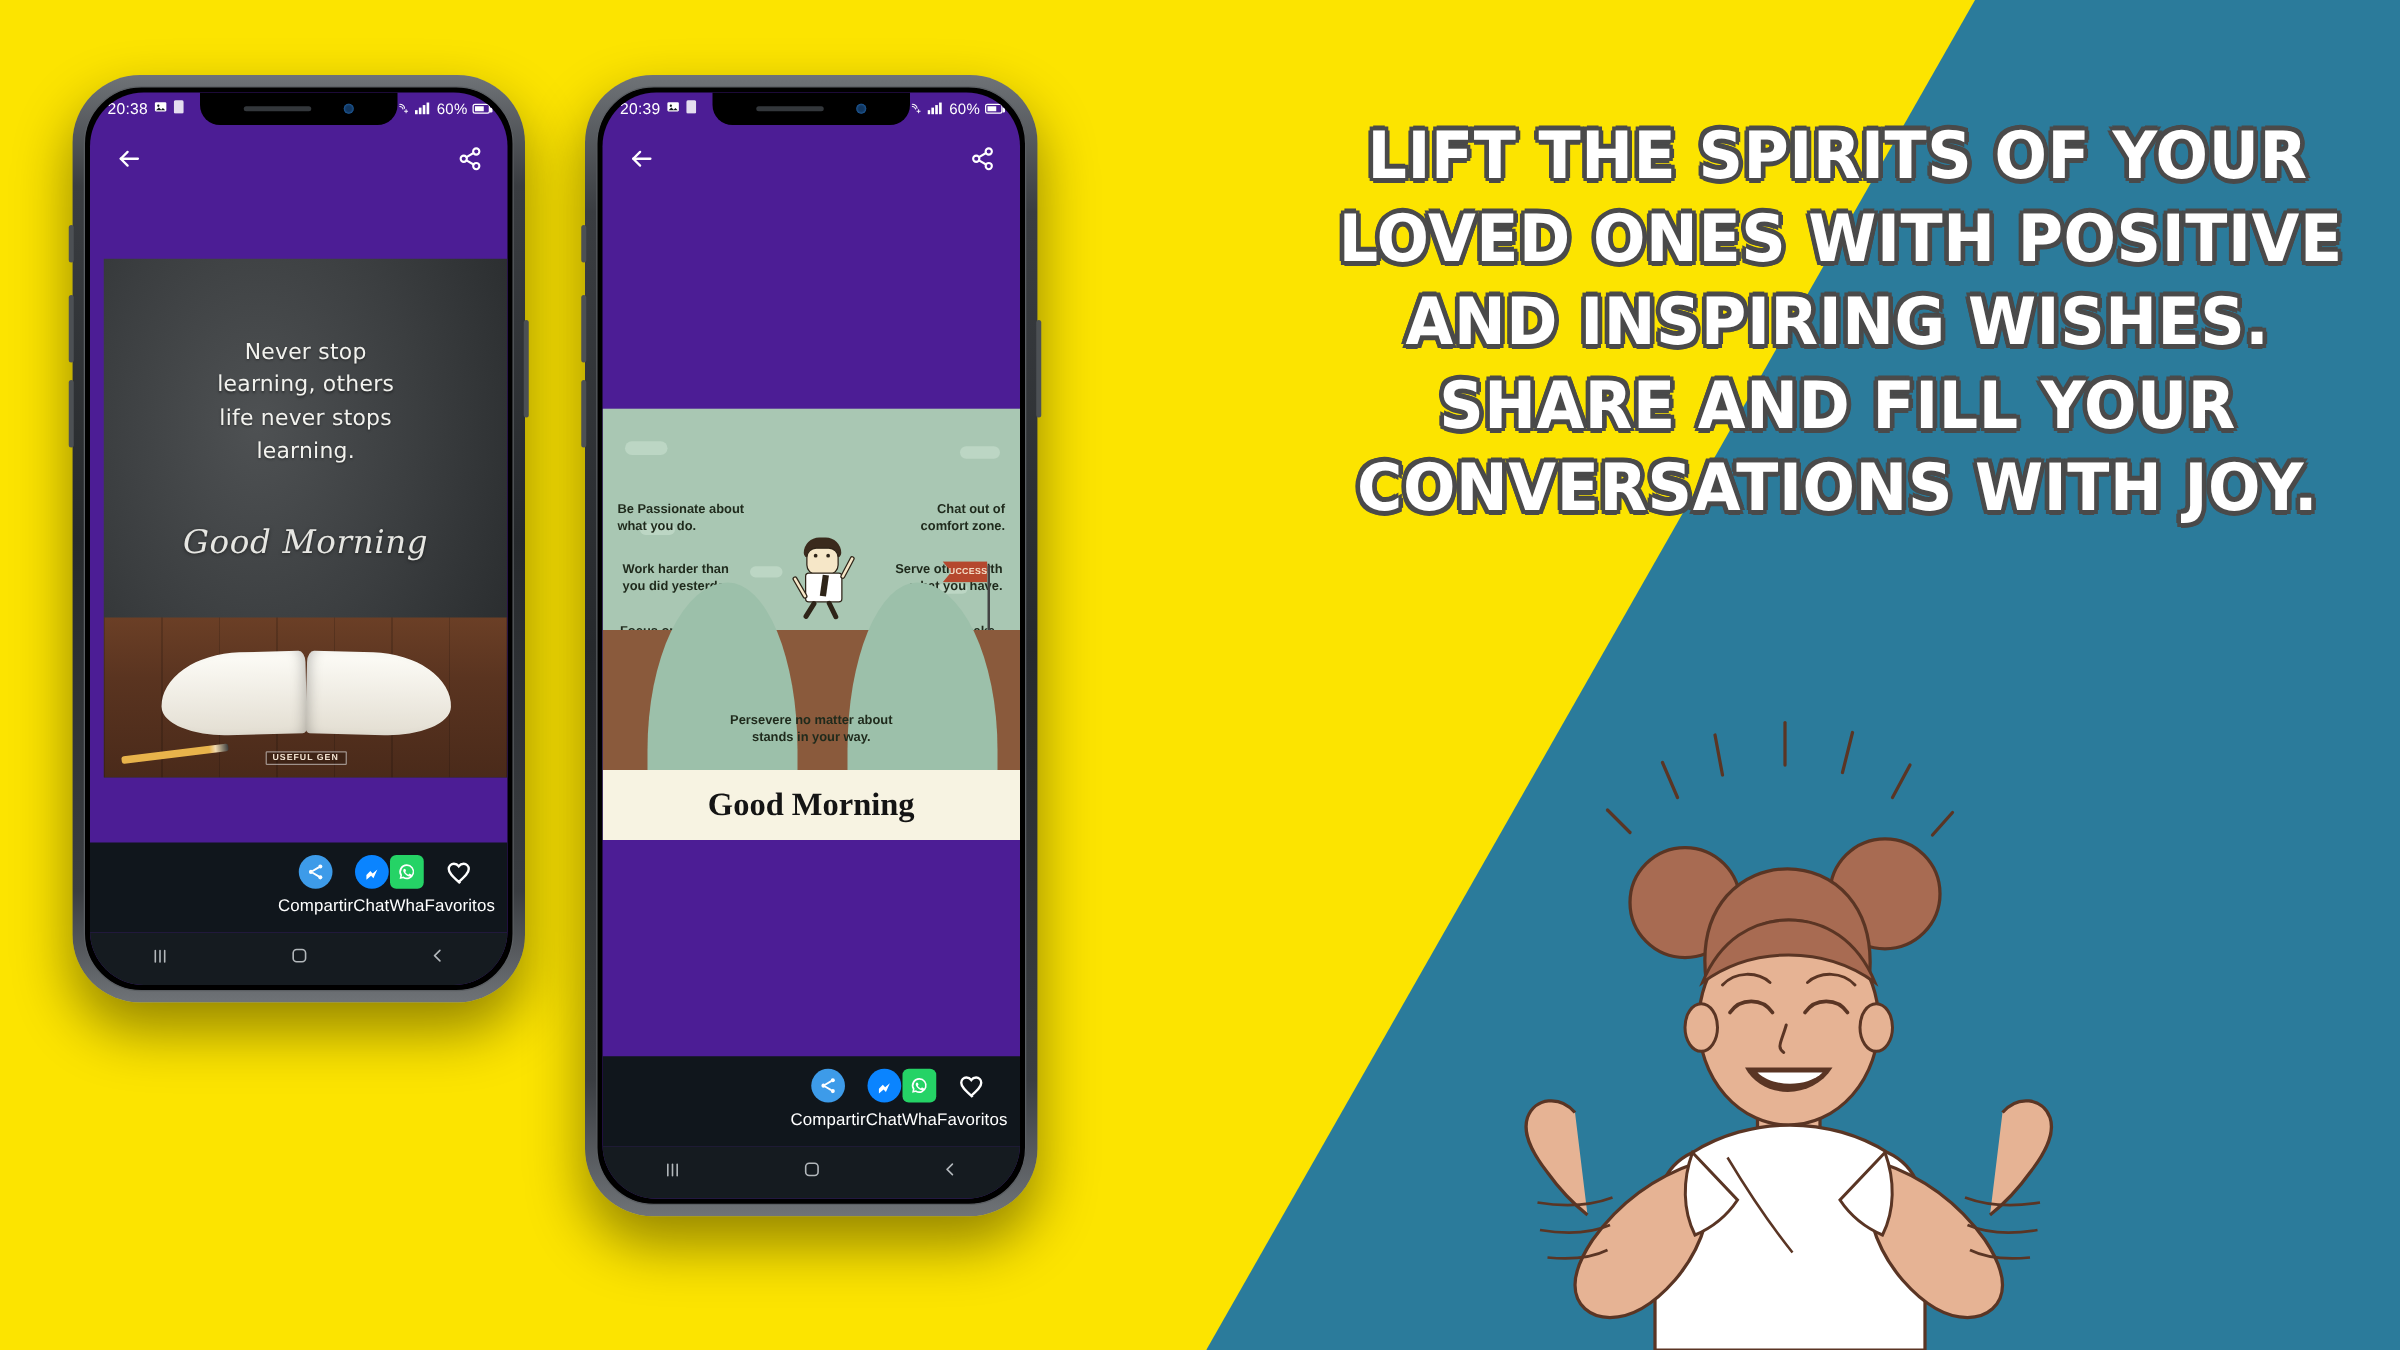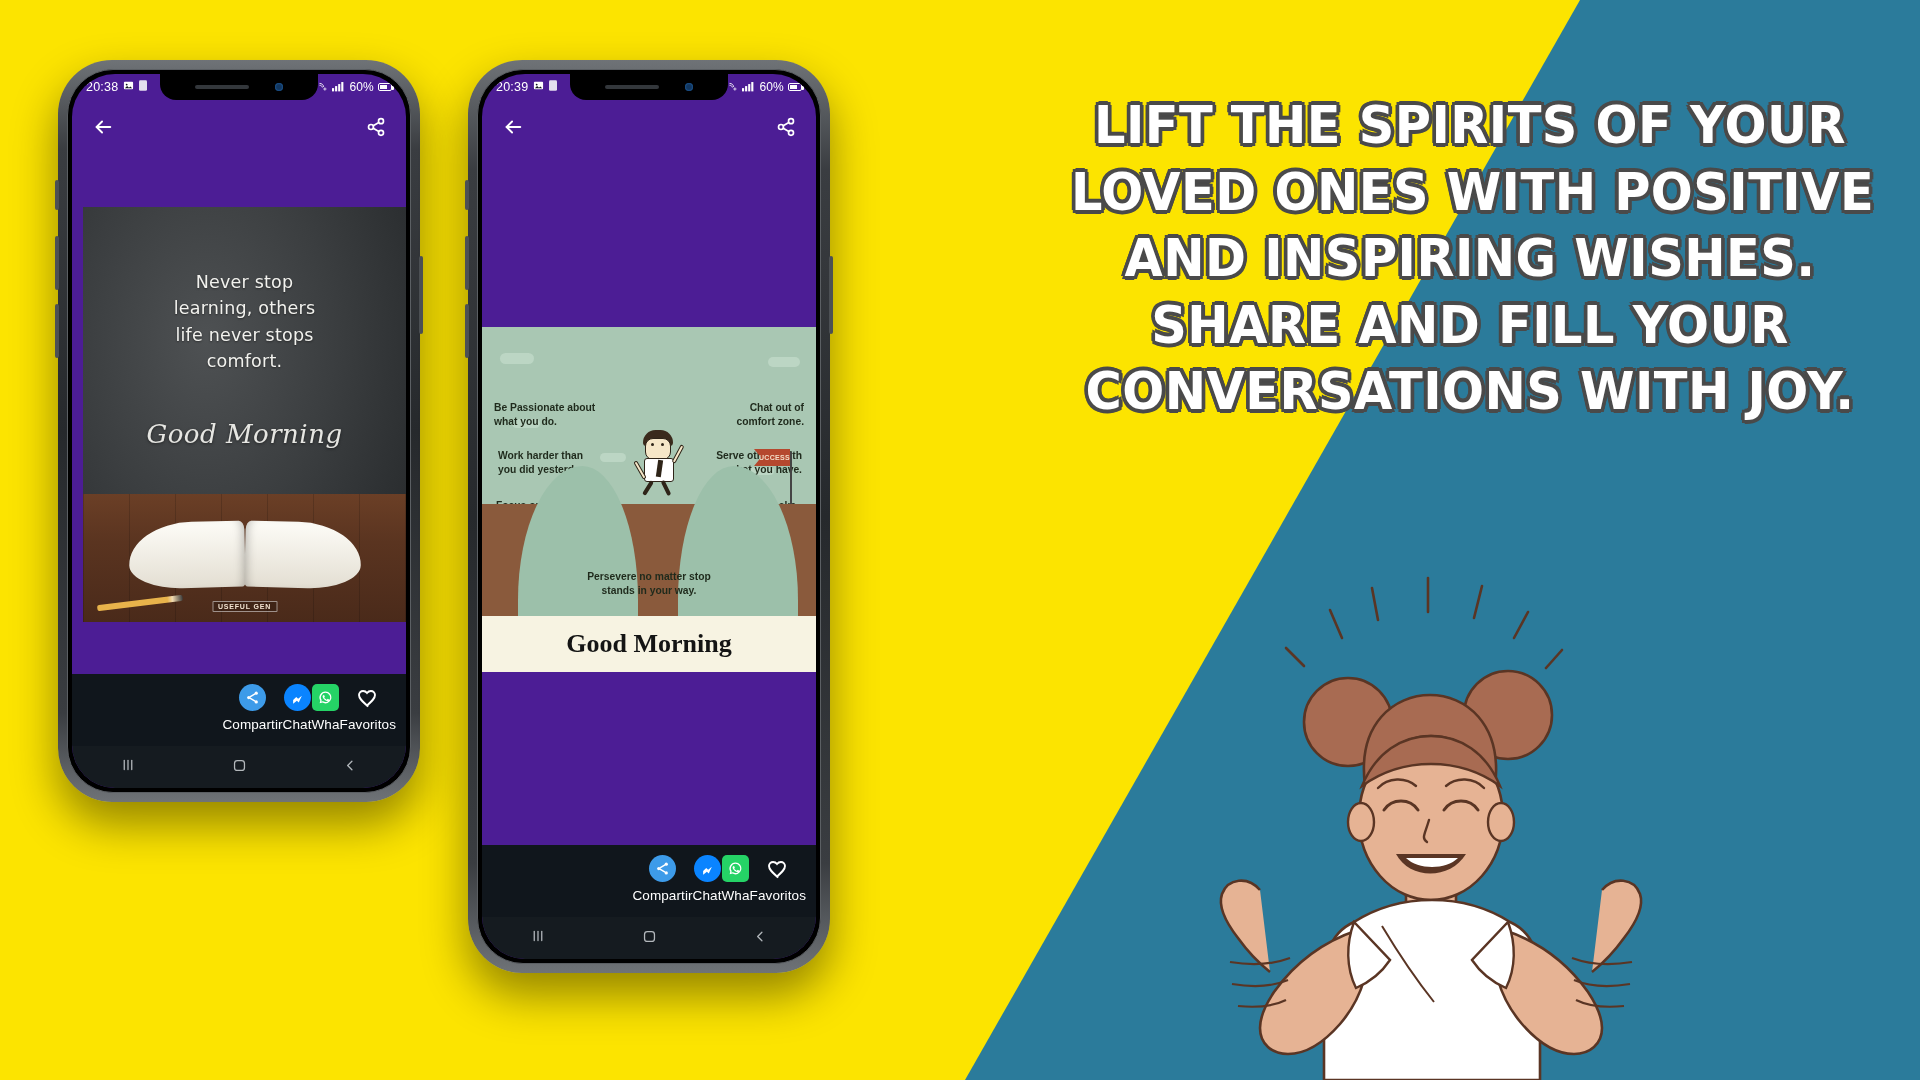--- a/index.html
+++ b/index.html
@@ -288,21 +288,21 @@
             </svg>
         </span>
       </div>
 
       <div class="content">
         <div class="card-board">
           <div class="board-quote">
             <div>Never stop</div>
             <div>learning, others</div>
             <div>life never stops</div>
-            <div>comfort.</div>
+            <div>learning.</div>
           </div>
           <div class="board-gm">Good Morning</div>
           <div class="desk"></div>
           <div class="book">
             <div class="pg l"></div>
             <div class="pg r"></div>
           </div>
           <div class="pencil"></div>
           <div class="watermark">USEFUL GEN</div>
         </div>
@@ -474,21 +474,21 @@
           <div class="tip" style="right:20px;top:172px;width:112px;text-align:right;">
             <div>Always make</div>
             <div>time to think.</div>
           </div>
 
           <div class="gorge"></div>
           <div class="hill l"></div>
           <div class="hill r"></div>
 
           <div class="tip c" style="left:0;right:0;bottom:74px;">
-            <div>Persevere no matter stop</div>
+            <div>Persevere no matter about</div>
             <div>stands in your way.</div>
           </div>
 
           <div class="man">
             <div class="m-hair"></div>
             <div class="m-head"></div>
             <div class="m-eye" style="left:17px;"></div>
             <div class="m-eye" style="left:27px;"></div>
             <div class="m-body"></div>
             <div class="m-tie"></div>

